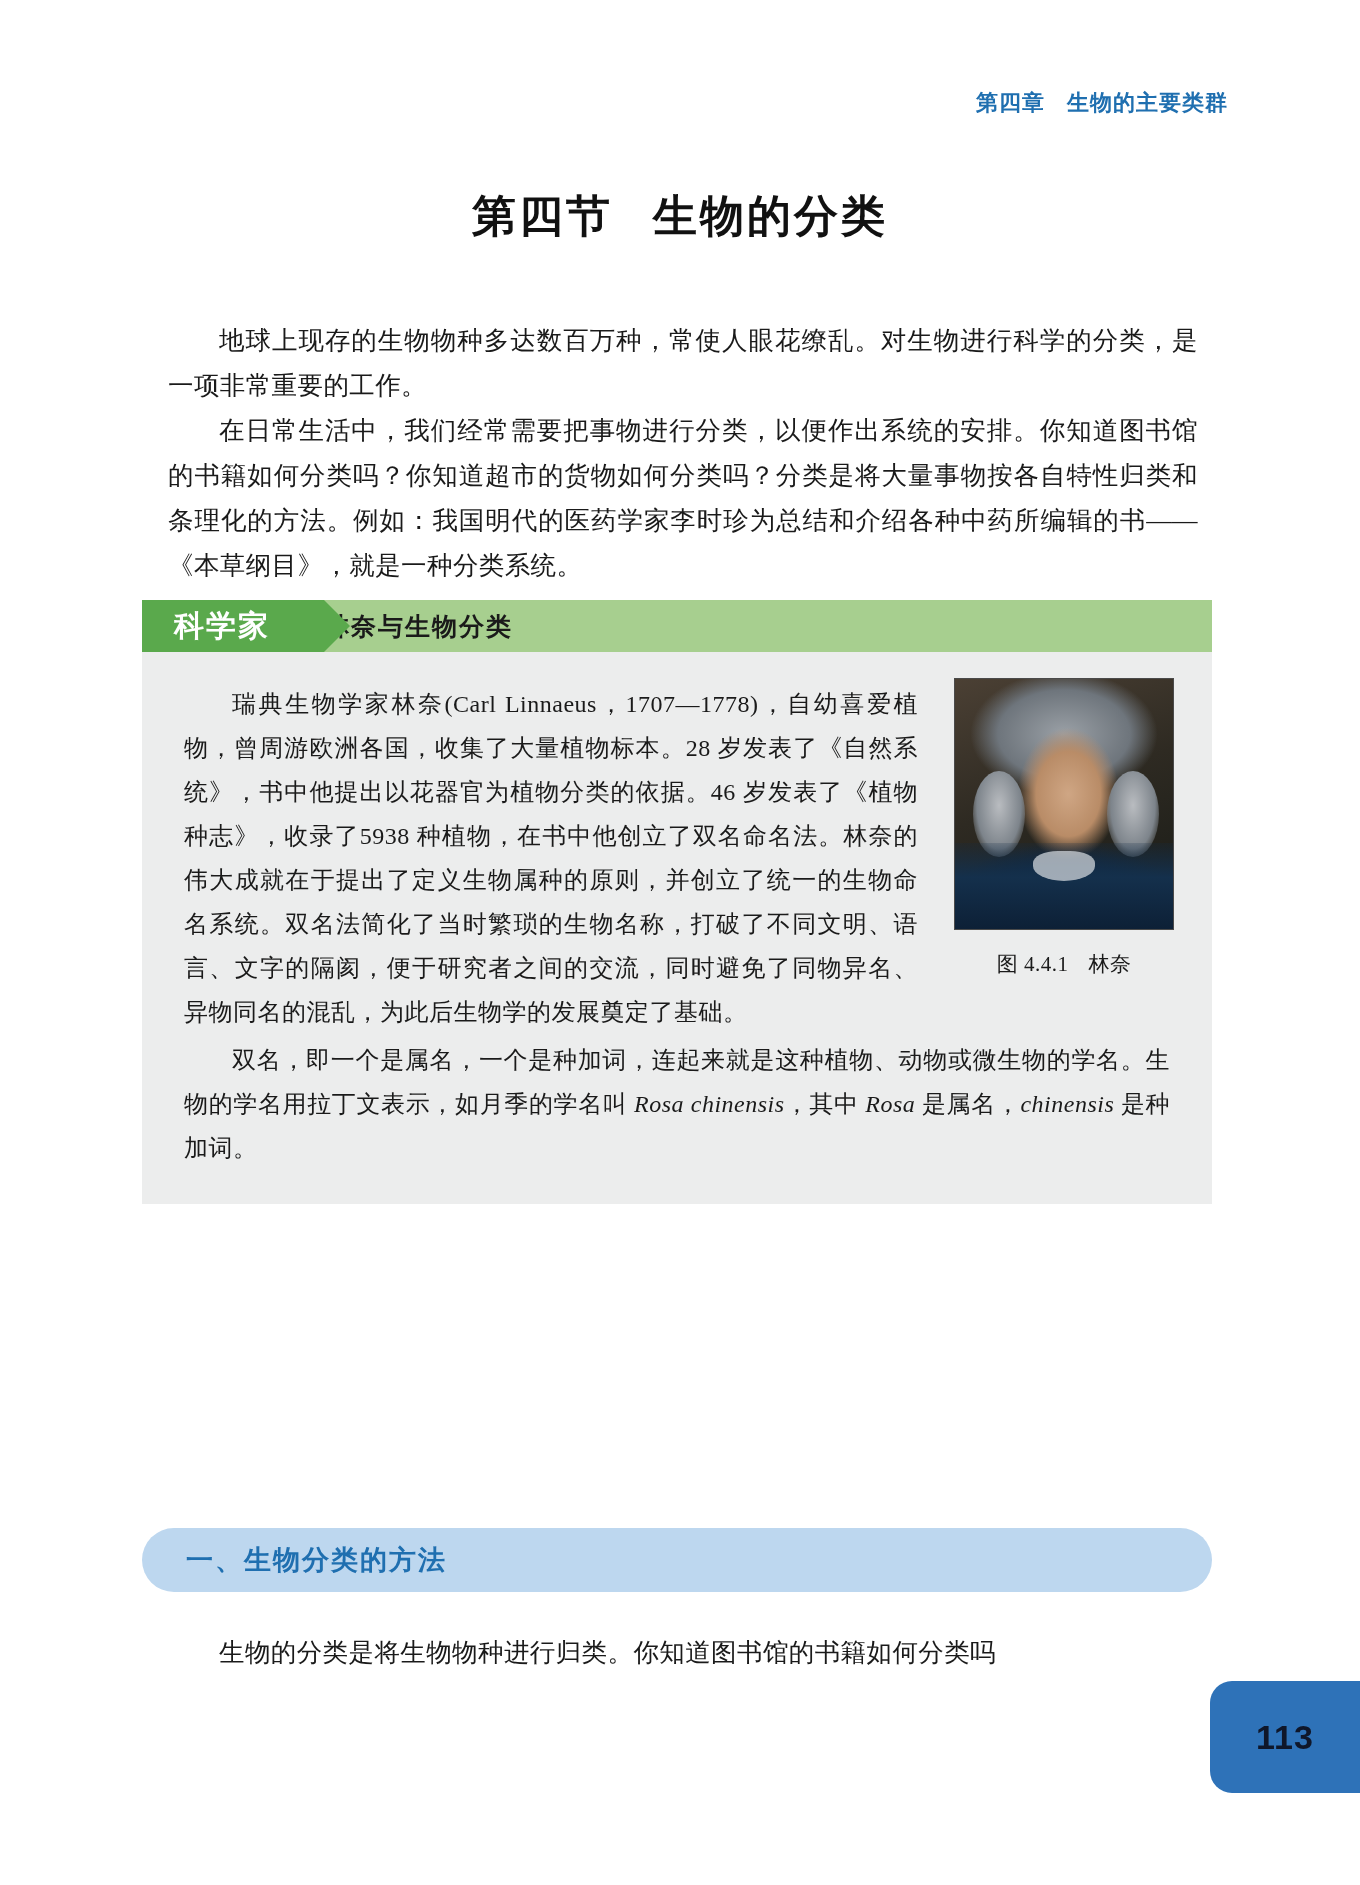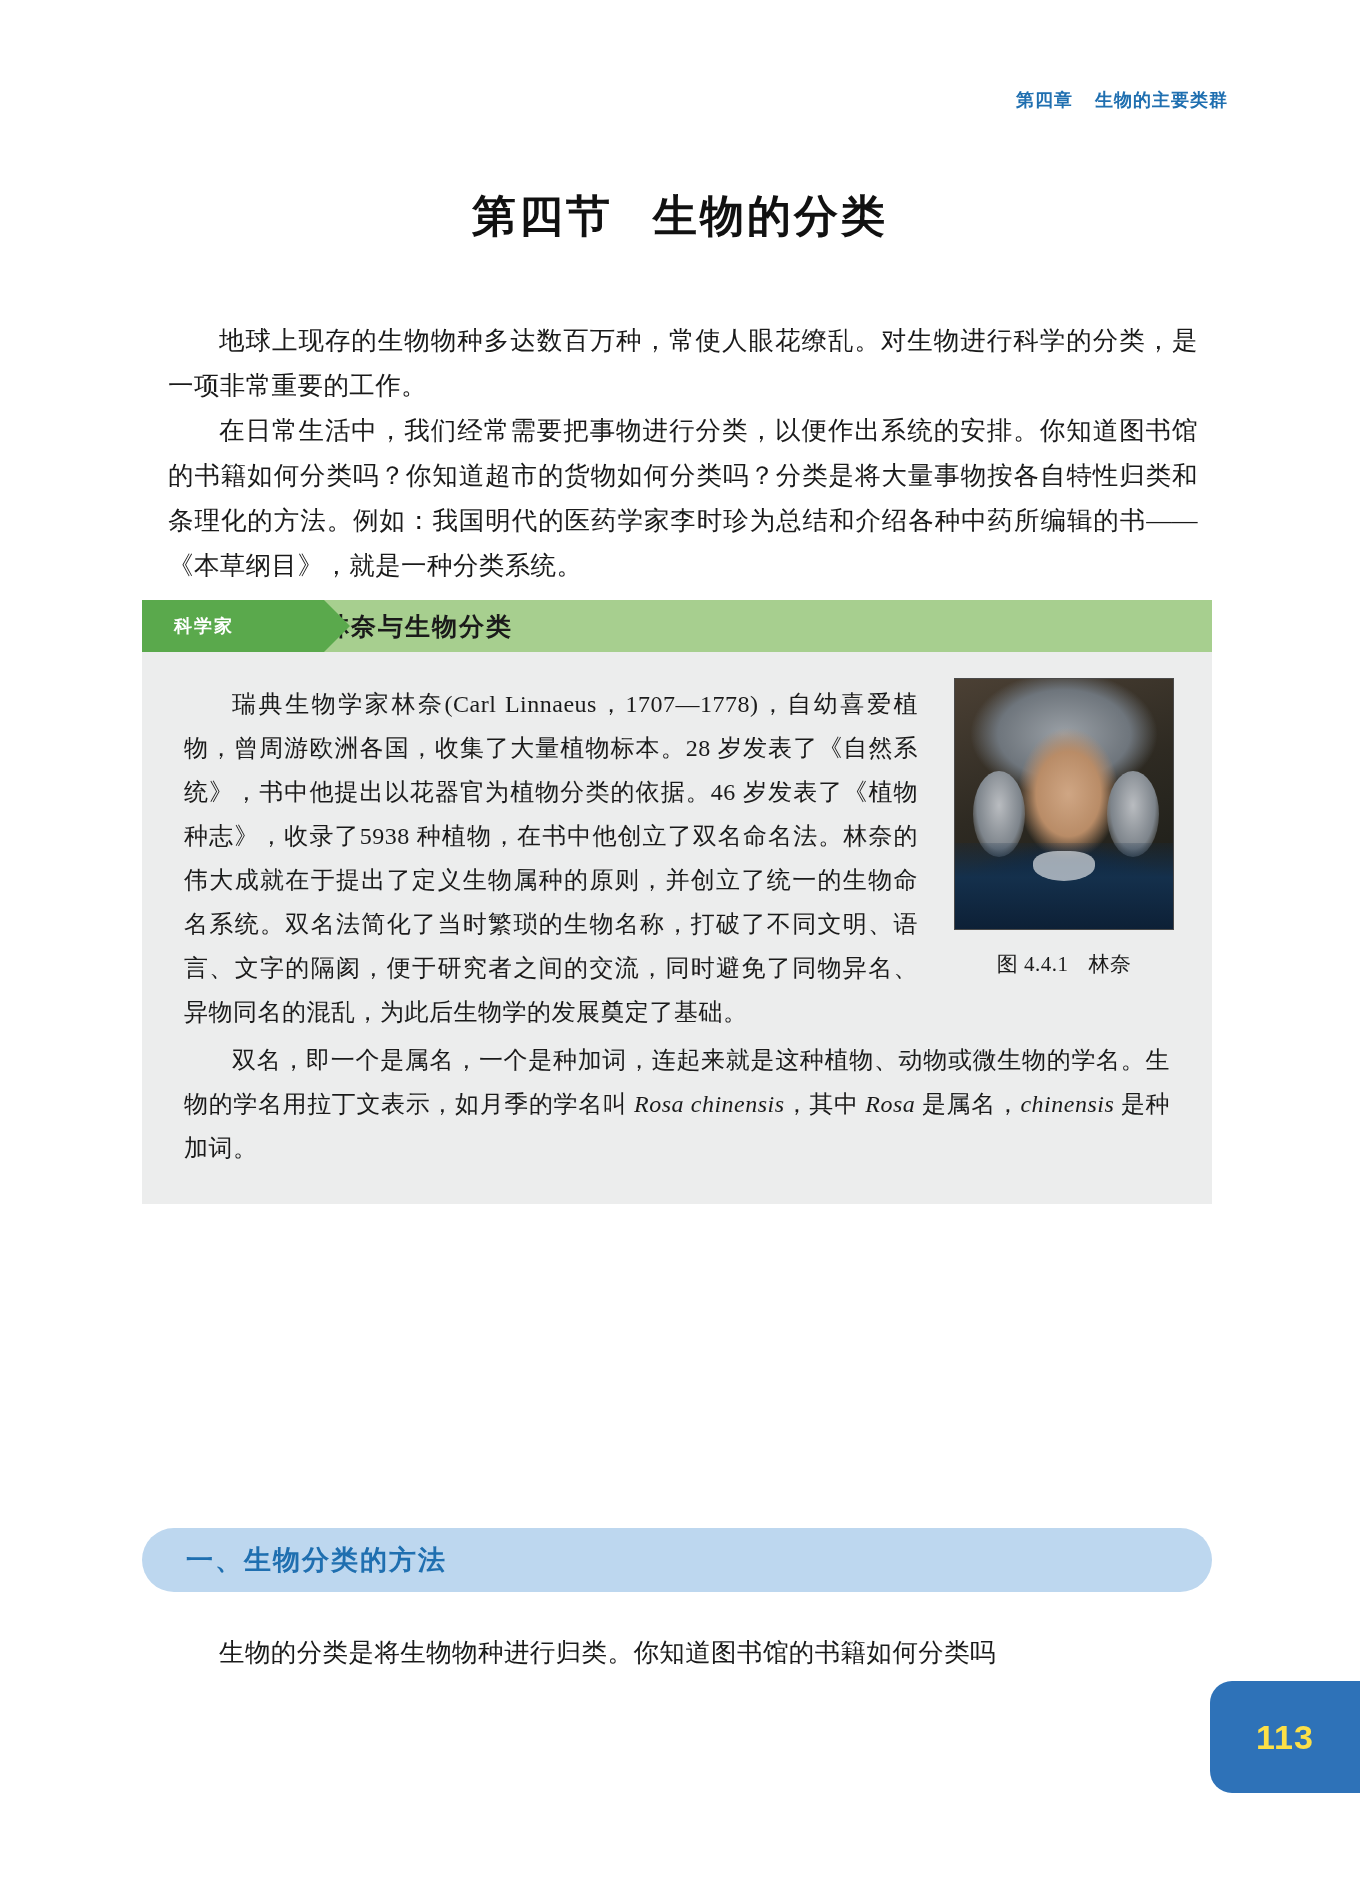--- a/index.html
+++ b/index.html
@@ -21,21 +21,21 @@
     inset: 0;
   }
 
   
   .running-head {
     position: absolute;
     top: 88px;
     right: 132px;
     font-family: Liberation Mono, monospace;
     font-weight: bold;
-    font-size: 18px;
+    font-size: 22px;
     color: #1f6fb0;
     letter-spacing: 1px;
   }
   .running-head .rh-gap {
     display: inline-block;
     width: 22px;
   }
 
   
   .section-title {
@@ -89,21 +89,21 @@
     align-items: center;
   }
   .sci-tag {
     position: relative;
     height: 52px;
     min-width: 182px;
     background: #5aa94c;
     color: #ffffff;
     font-family: "Liberation Sans", sans-serif;
     font-weight: bold;
-    font-size: 18px;
+    font-size: 30px;
     letter-spacing: 2px;
     display: flex;
     align-items: center;
     padding-left: 32px;
     box-sizing: border-box;
   }
   .sci-tag::after {
     content: "";
     position: absolute;
     right: -26px;
@@ -238,21 +238,21 @@
     right: 0;
     bottom: 92px;
     width: 150px;
     height: 112px;
     background: #2e72b8;
     border-top-left-radius: 22px;
     border-bottom-left-radius: 22px;
     display: flex;
     align-items: center;
     justify-content: center;
-    color: #fde047;
+    color: #0f172a;
     font-family: "Liberation Sans", sans-serif;
     font-weight: bold;
     font-size: 34px;
     letter-spacing: 1px;
   }
 </style>
 </head>
 <body>
 
 <div class="page">

